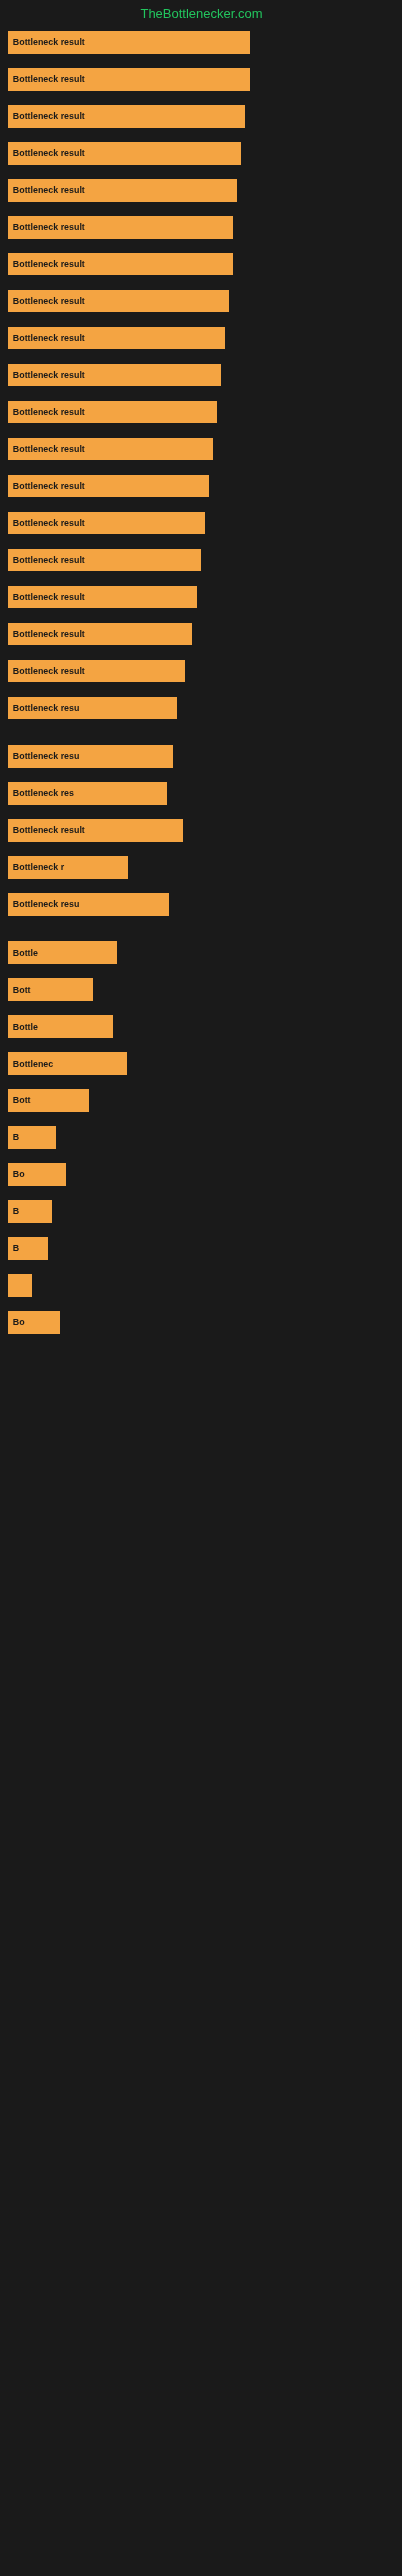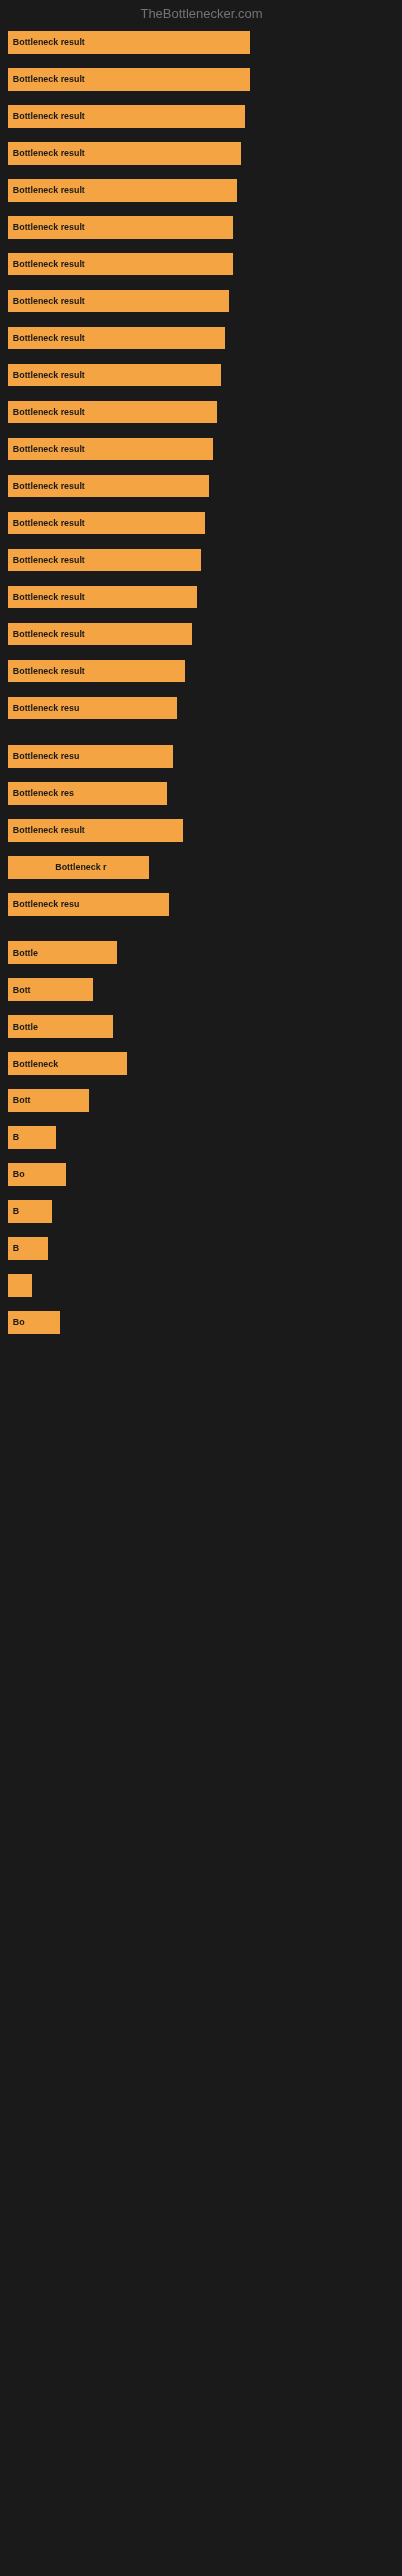--- a/index.html
+++ b/index.html
@@ -11,21 +11,21 @@
     body {
       width: 403px;
       min-height: 2576px;
       background-color: #1a1a1a;
       font-family: Arial, sans-serif;
       position: relative;
     }
 
     .site-title {
       text-align: center;
-      color: #737373;
+      color: #22c55e;
       font-size: 13px;
       padding: 6.4px 0 9.7px 0;
       font-weight: normal;
     }
 
     .bars-container {
       padding: 0 8px;
       display: flex;
       flex-direction: column;
       gap: 0;
@@ -194,21 +194,21 @@
       </div>
     </div>
     <div class="spacer"></div>
     <div class="bar-row">
       <div class="bar" style="width: 175px;">
         <span class="bar-label">Bottleneck result</span>
       </div>
     </div>
     <div class="spacer"></div>
     <div class="bar-row">
-      <div class="bar" style="width: 141px; justify-content: center;">
+      <div class="bar" style="width: 120px;">
         <span class="bar-label">Bottleneck r</span>
       </div>
     </div>
     <div class="spacer"></div>
     <div class="bar-row">
       <div class="bar" style="width: 161px;">
         <span class="bar-label">Bottleneck resu</span>
       </div>
     </div>
     <div class="spacer"></div>
@@ -226,21 +226,21 @@
     </div>
     <div class="spacer"></div>
     <div class="bar-row">
       <div class="bar" style="width: 105px;">
         <span class="bar-label">Bottle</span>
       </div>
     </div>
     <div class="spacer"></div>
     <div class="bar-row">
       <div class="bar" style="width: 119px;">
-        <span class="bar-label">Bottleneck</span>
+        <span class="bar-label">Bottlenec</span>
       </div>
     </div>
     <div class="spacer"></div>
     <div class="bar-row">
       <div class="bar" style="width: 81px;">
         <span class="bar-label">Bott</span>
       </div>
     </div>
     <div class="spacer"></div>
     <div class="bar-row">

